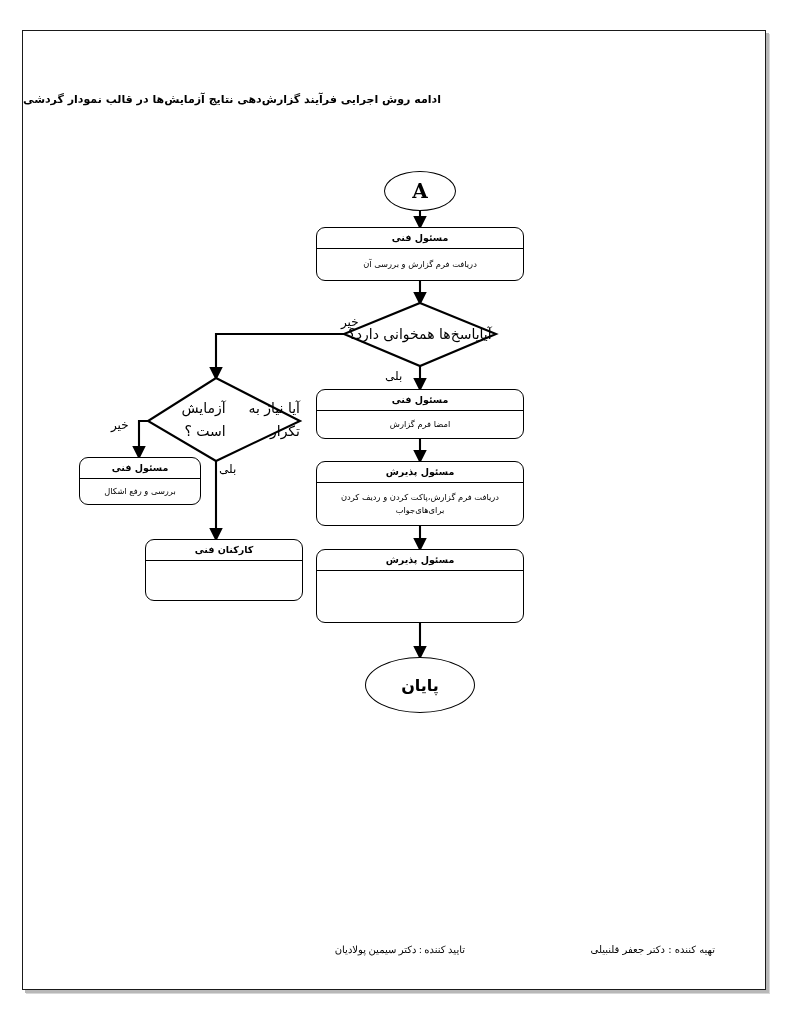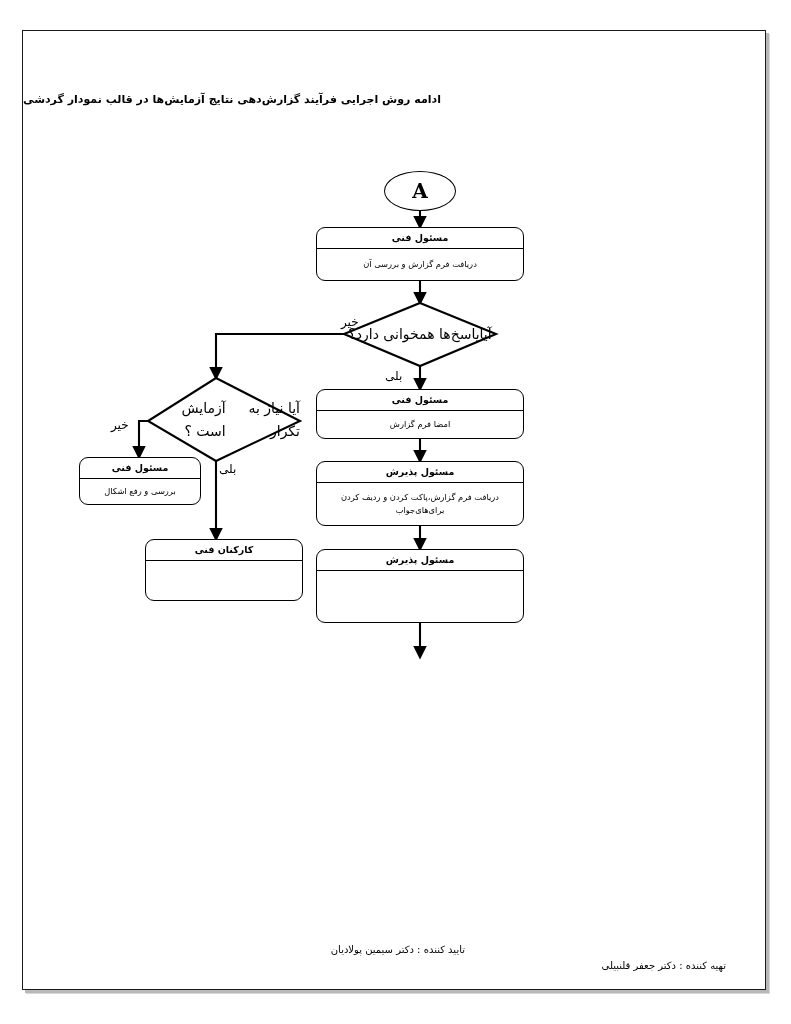--- a/index.html
+++ b/index.html
@@ -112,22 +112,22 @@
   }
 
   
   .footer-item{
     position:absolute;
     font-size:10px;
     color:#000;
     direction:rtl;
     white-space:nowrap;
   }
-  #footer-prepared{ right:39px; top:913px;margin-top:16px; }
-  #footer-approved{ right:300px; top:913px; }
+  #footer-prepared{ right:50px; top:913px; }
+  #footer-approved{ right:300px; top:913px;font-family:Liberation Serif, serif; }
 </style>
 </head>
 <body>
 
 <div id="page-sheet">
 
   <div id="doc-title">ادامه روش اجرایی فرآیند گزارش‌دهی نتایج آزمایش‌ها در قالب نمودار گردشی</div>
 
   <div id="flow-canvas">
 
@@ -216,19 +216,22 @@
           <span style="display:block">دریافت فرم گزارش،پاکت کردن و ردیف کردن</span>
           <span style="display:block">برای‌های‌جواب</span>
         </span>
       </div>
     </div>
 
     <div class="node proc" style="left:293px;top:518px;width:208px;height:74px;">
       <div class="hdr">مسئول پذیرش</div>
     </div>
 
+    <div class="node term" style="left:342px;top:626px;width:110px;height:56px;">
+      <span class="t-end">پایان</span>
+    </div>
 
   </div>
 
   <div class="footer-item" id="footer-prepared">تهیه کننده : دکتر جعفر قلنبیلی</div>
   <div class="footer-item" id="footer-approved">تایید کننده : دکتر سیمین پولادیان</div>
 
 </div>
 
 </body></html>

